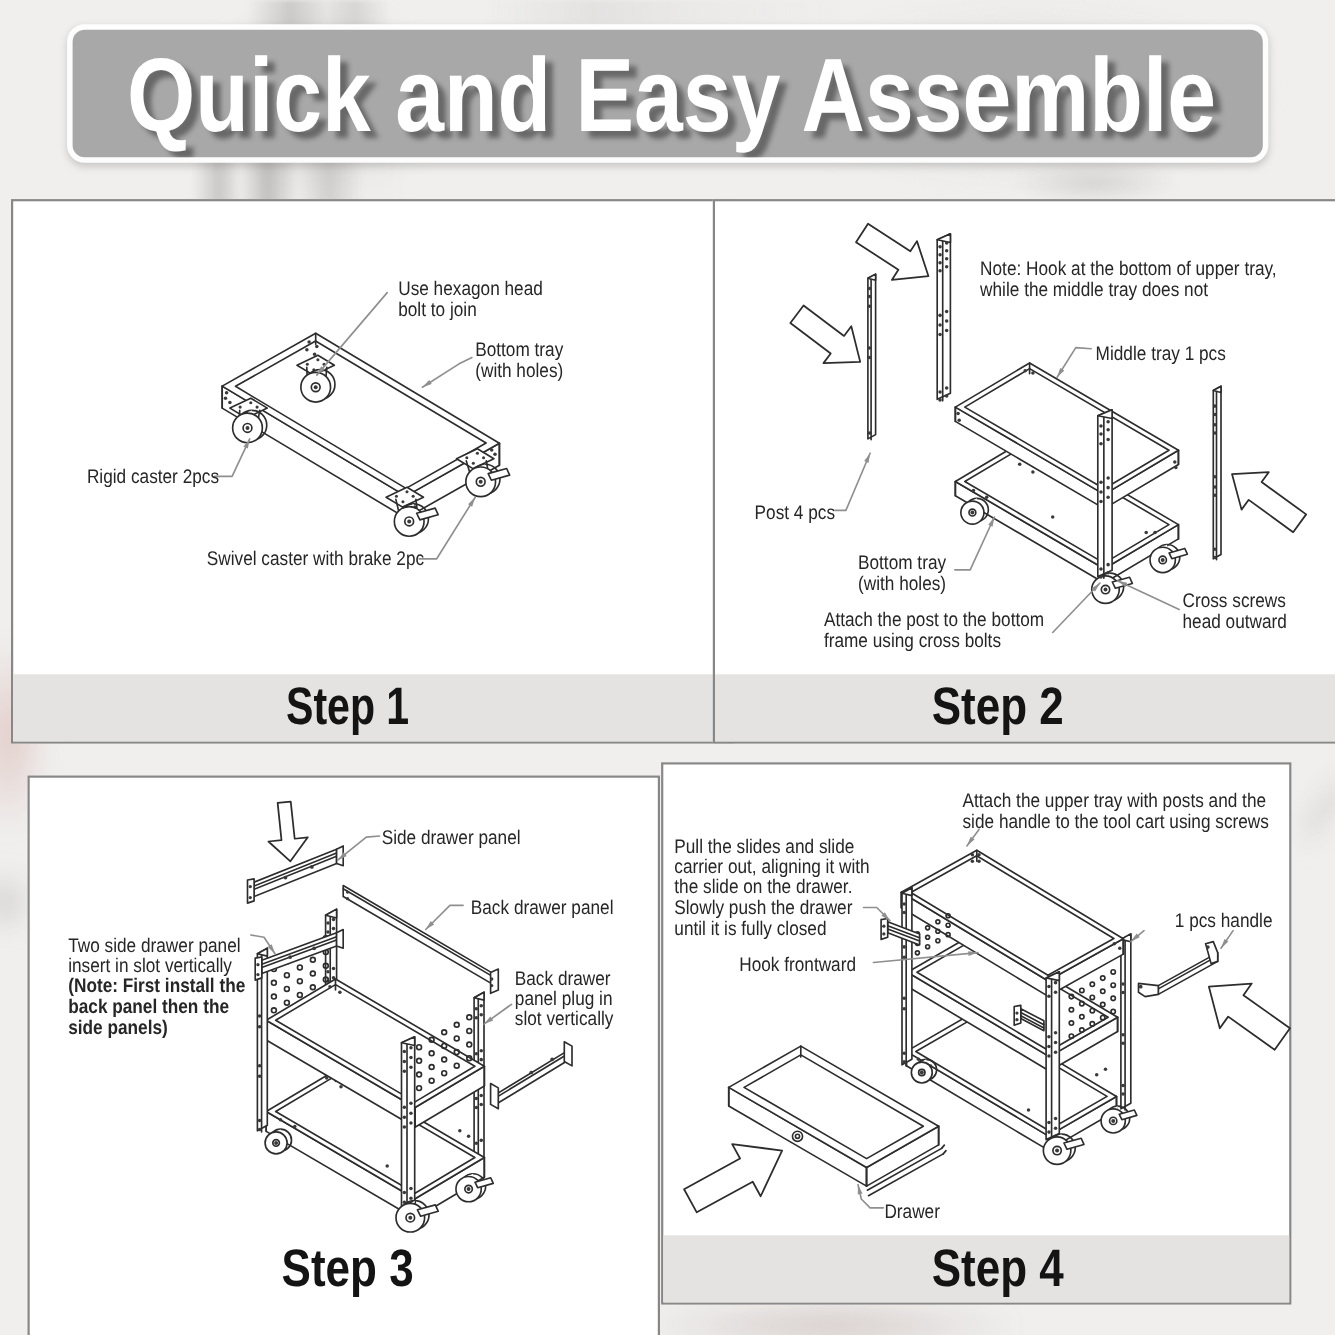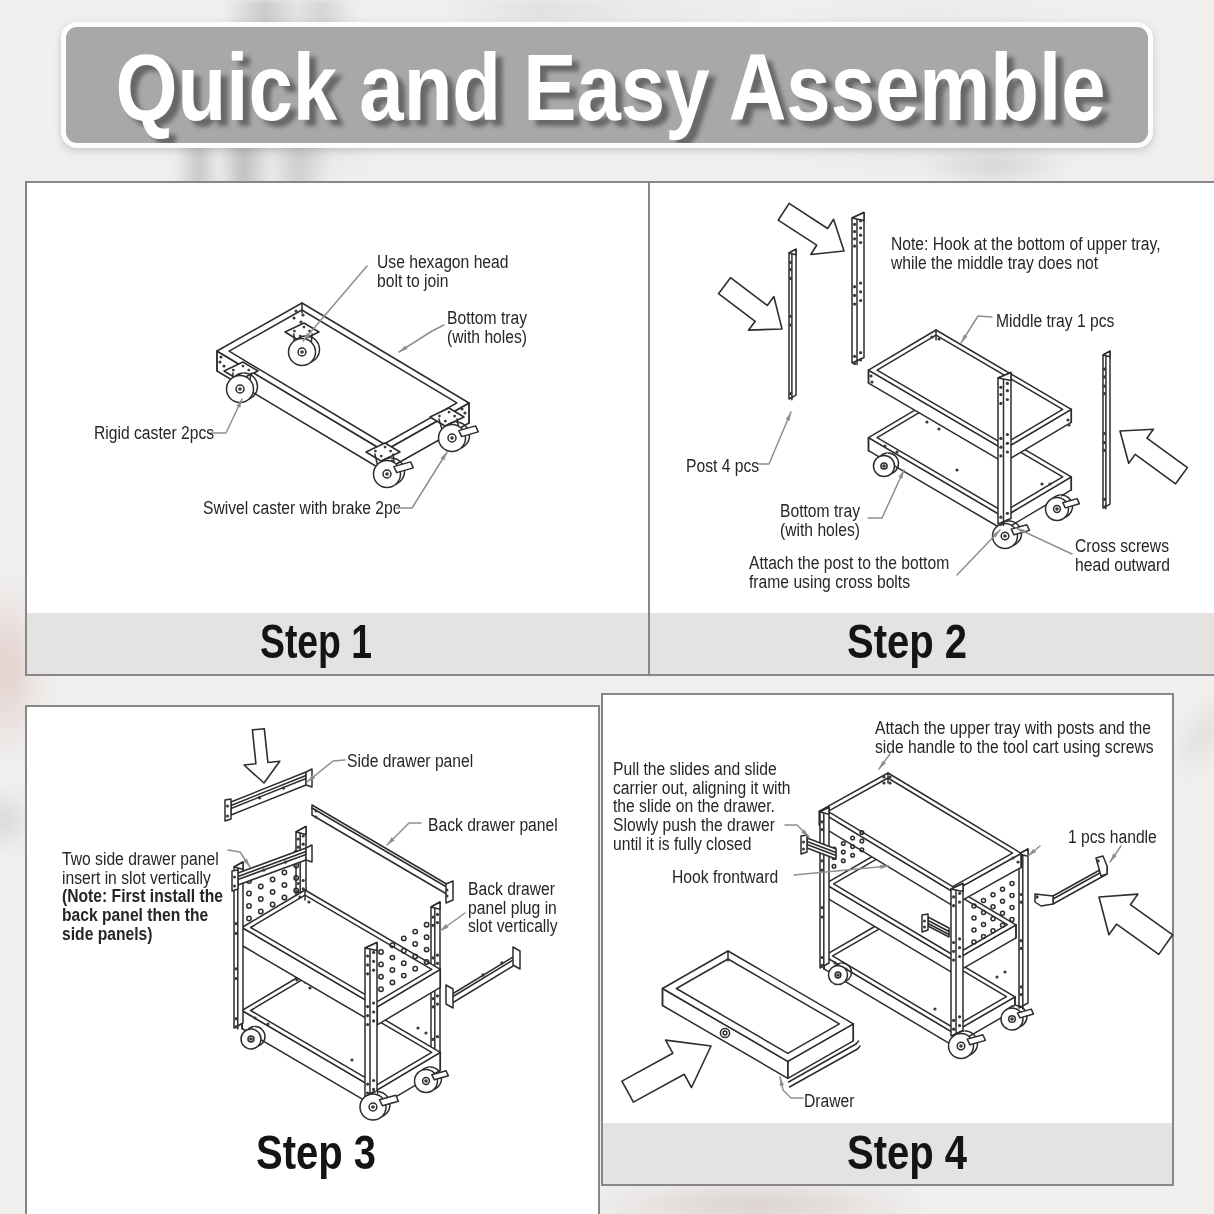--- a/index.html
+++ b/index.html
@@ -36,21 +36,21 @@
       <clipPath id="tc">
         <rect x="66" y="27" width="1072" height="116" rx="12"></rect>
       </clipPath>
     </defs>
     <g clip-path="url(#tc)">
       <text x="115.5" y="119.5" textLength="990" lengthAdjust="spacingAndGlyphs" font-family="Liberation Sans" font-size="95" font-weight="bold" fill="#606060" transform="translate(7,6)" filter="url(#tb)" opacity="0.9">Quick and Easy Assemble</text>
   <text x="115.5" y="119.5" textLength="990" lengthAdjust="spacingAndGlyphs" font-family="Liberation Sans" font-size="95" font-weight="bold" fill="#ffffff">Quick and Easy Assemble</text>
     </g>
 </svg>
 
-<div class="panel" id="p1" style="left:25px;top:181px;width:657px;height:495px">
+<div class="panel" id="p1" style="left:10px;top:181px;width:657px;height:495px">
   <svg class="draw" style="left:-2px;top:-2px" width="575" height="495" viewBox="25 181 575 495">
       <polygon points="217,351 384,451 384,471 217,371" fill="#fff"></polygon>
       <polygon points="384,451 469,403 469,423 384,471" fill="#fff"></polygon>
       <polygon points="302,303 469,403 384,451 217,351" fill="#fff"></polygon>
       <polygon points="301.9,310 456.9,402.8 384.1,444 229.1,351.2" fill="#fff"></polygon>
       <line x1="302" y1="303" x2="302" y2="313"></line>
       <line x1="217" y1="351" x2="217" y2="371"></line>
       <line x1="384" y1="451" x2="384" y2="471"></line>
       <line x1="469" y1="403" x2="469" y2="423"></line>
       <circle cx="296" cy="311" r="1.6" fill="#3a3a3a" stroke="none"></circle>

